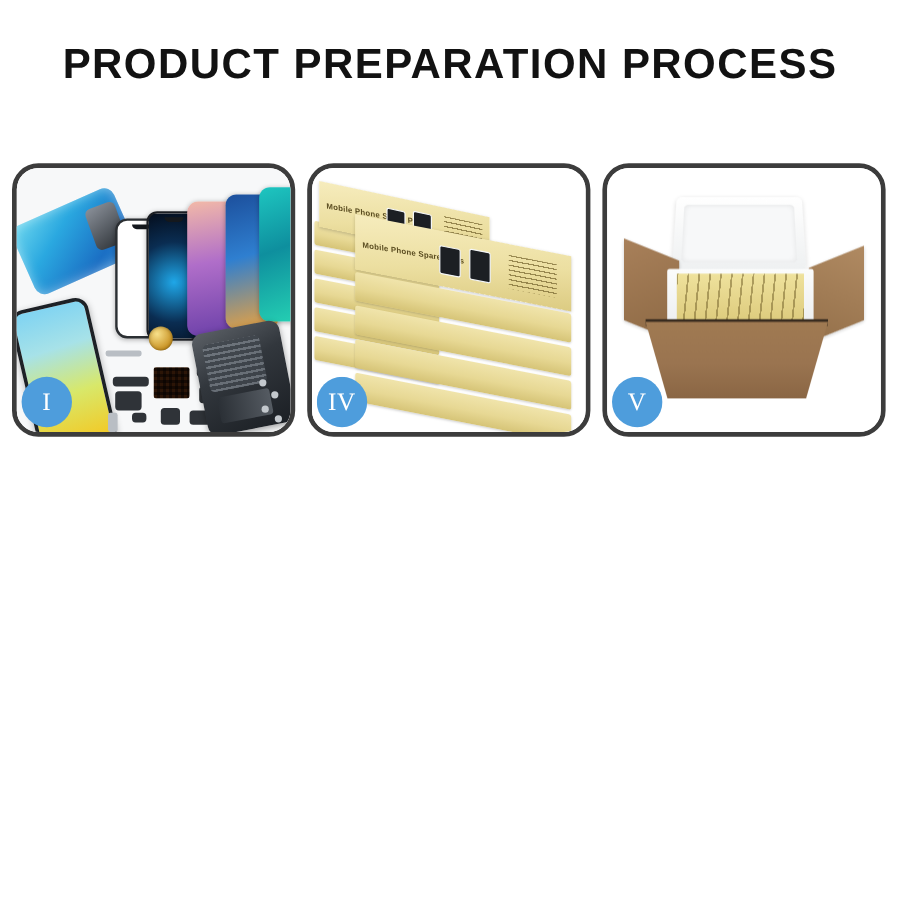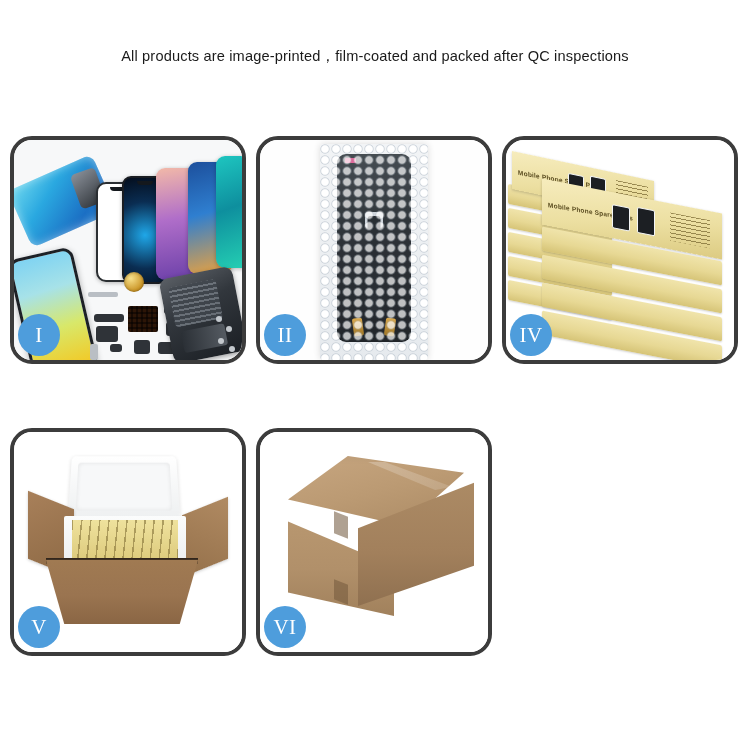--- a/index.html
+++ b/index.html
@@ -360,21 +360,21 @@
     background: rgba(110,84,56,.5);
     transform: skewY(22deg);
   }
 </style>
 </head>
 <body>
 
 <div class="page">
 
   <div class="header">
-    <div class="subtitle">All products are image-printed，film-coated and packed after QC inspections</div>
+    <div class="title">PRODUCT PREPARATION PROCESS</div>
   </div>
 
   <div class="grid">
 
     <div class="panel">
       <div class="panel-inner p1">
         <div class="adhesive"></div>
 
         <div class="fan">
           <div class="ph ph1">
@@ -410,35 +410,20 @@
         <div class="screws">
           <span class="screw" style="left:0px;  top:2px;"></span>
           <span class="screw" style="left:10px; top:12px;"></span>
           <span class="screw" style="left:2px;  top:24px;"></span>
           <span class="screw" style="left:13px; top:32px;"></span>
         </div>
       </div>
       <div class="badge">I</div>
     </div>
 
-    <div class="panel">
-      <div class="panel-inner p2">
-        <div class="bubblebag">
-          <div class="lcd">
-            <span class="lcd-pink"></span>
-            <span class="lcd-conn"></span>
-            <span class="lcd-cable"></span>
-            <span class="lcd-gold-l"></span>
-            <span class="lcd-gold-r"></span>
-          </div>
-          <div class="bubble-overlay"></div>
-        </div>
-      </div>
-      <div class="badge">II</div>
-    </div>
 
 
     <div class="panel">
       <div class="panel-inner p4">
         <div class="stack">
 
           <div class="kbox" style="left:0px;  top:36px;  width:104px; height:20px; transform: skewY(11deg);"></div>
           <div class="kbox" style="left:0px;  top:60px;  width:104px; height:20px; transform: skewY(11deg);"></div>
           <div class="kbox" style="left:0px;  top:84px;  width:104px; height:20px; transform: skewY(11deg);"></div>
           <div class="kbox" style="left:0px;  top:108px; width:104px; height:20px; transform: skewY(11deg);"></div>
@@ -473,28 +458,15 @@
         <div class="c5-flap-l"></div>
         <div class="c5-flap-r"></div>
         <div class="c5-foamwall"></div>
         <div class="c5-content"></div>
         <div class="c5-rim"></div>
         <div class="c5-body"></div>
       </div>
       <div class="badge">V</div>
     </div>
 
-    <div class="panel">
-      <div class="panel-inner p6">
-        <div class="c6">
-          <div class="c6-top"></div>
-          <div class="c6-tape"></div>
-          <div class="c6-left"></div>
-          <div class="c6-right"></div>
-          <div class="c6-seam-l"></div>
-          <div class="c6-seam-b"></div>
-        </div>
-      </div>
-      <div class="badge">VI</div>
-    </div>
 
   </div>
 </div>
 
 </body></html>

